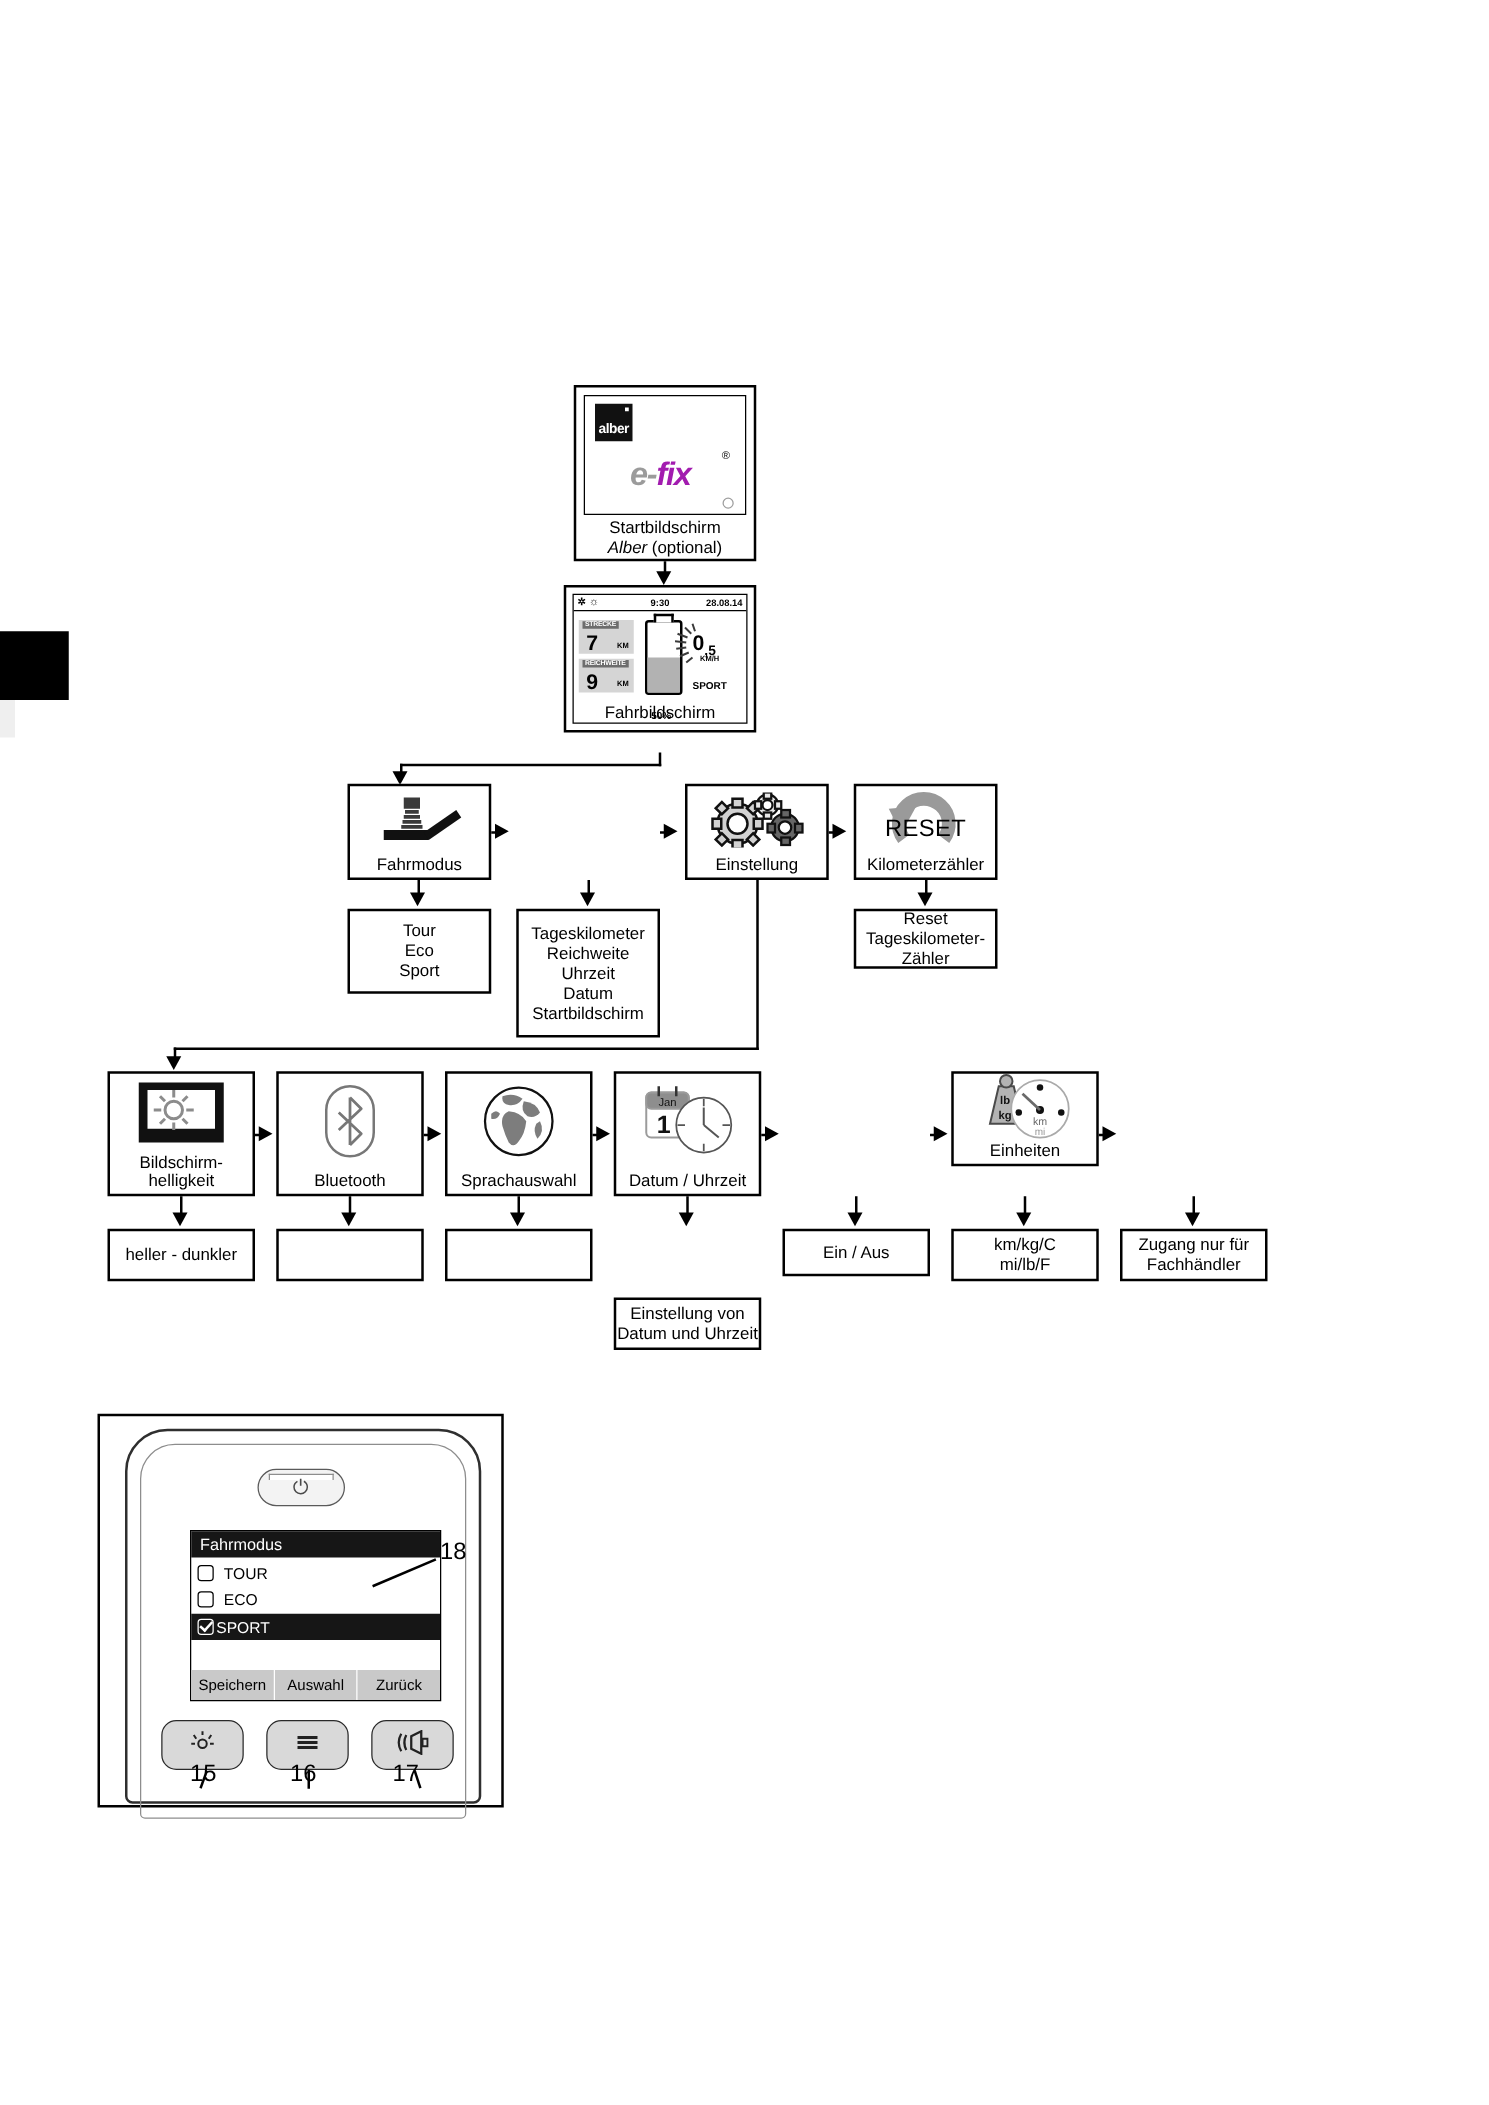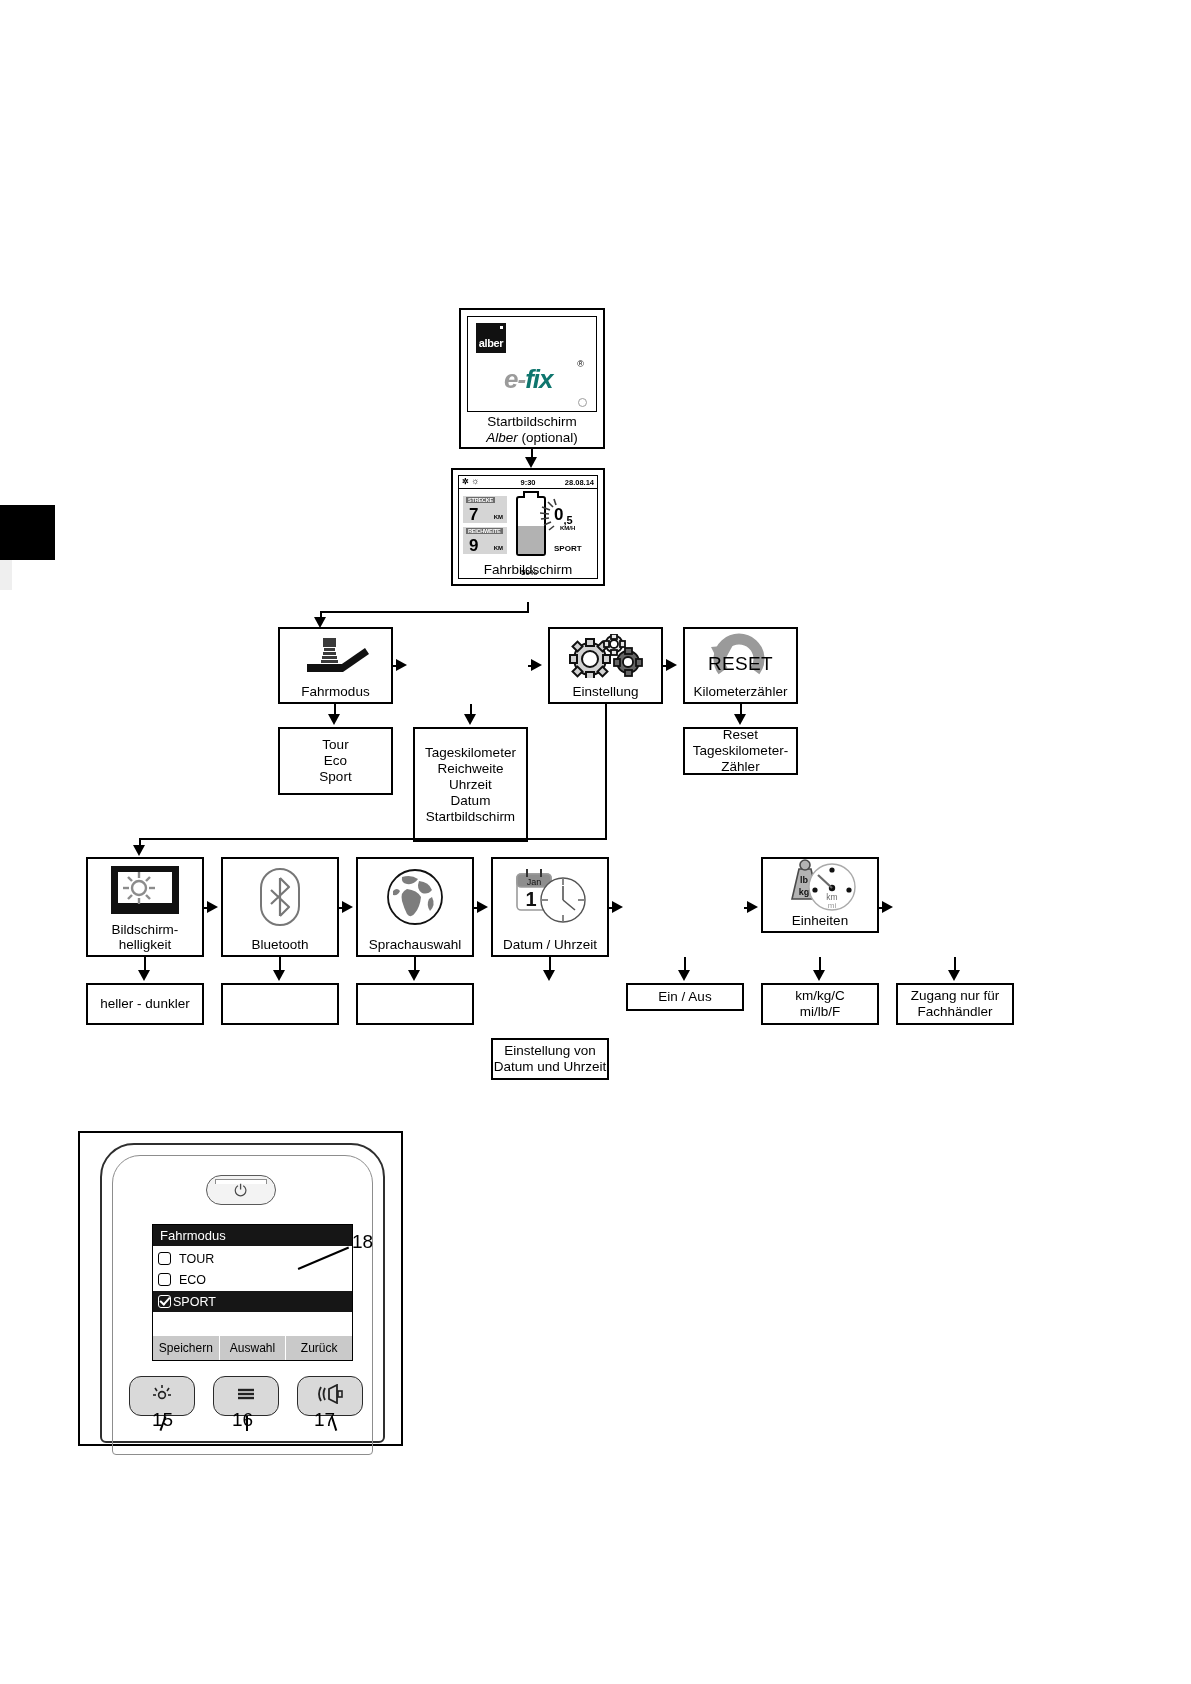--- a/index.html
+++ b/index.html
@@ -110,21 +110,21 @@
   .efix-word {
     position: absolute;
     left: 36px; bottom: 16px;
     font-size: 26px;
     font-weight: bold;
     font-style: italic;
     letter-spacing: -1px;
   }
   .efix-word .e { color: #9b9b9b; }
   .efix-word .dash { color: #9b9b9b; }
-  .efix-word .fix { color: #0f766e; }
+  .efix-word .fix { color: #a21caf; }
   .efix-reg {
     position: absolute;
     right: 12px; top: 42px;
     font-size: 9px;
   }
   .efix-dot {
     position: absolute;
     right: 9px; bottom: 4px;
     width: 7px; height: 7px;
     border: 1px solid #9d9d9d;
@@ -541,21 +541,21 @@
   <div class="arrow-down" style="left:734px; top:714px;"></div>
 
   <div class="textbox" style="left:278px; top:727px; width:115px; height:68px;">
     <div>
       <span style="display: block;">Tour</span>
       <span style="display: block;">Eco</span>
       <span style="display: block;">Sport</span>
     </div>
   </div>
 
-  <div class="textbox" style="left:413px; top:727px; width:115px; height:115px;align-items:center;">
+  <div class="textbox" style="left:413px; top:727px; width:115px; height:103px;align-items:center;">
     <div>
       <span style="display: block;">Tageskilometer</span>
       <span style="display: block;">Reichweite</span>
       <span style="display: block;">Uhrzeit</span>
       <span style="display: block;">Datum</span>
       <span style="display: block;">Startbildschirm</span>
     </div>
   </div>
 
   <div class="textbox" style="left:683px; top:727px; width:115px; height:48px;">
@@ -713,21 +713,21 @@
     <div>
         <span style="display: block;"></span>
       </div>
   </div>
   <div class="textbox" style="left:491px; top:1038px; width:118px; height:42px;">
     <div>
       <span style="display: block;">Einstellung von</span>
       <span style="display: block;">Datum und Uhrzeit</span>
     </div>
   </div>
-  <div class="textbox" style="left:626px; top:983px; width:118px; height:28px;">
+  <div class="textbox" style="left:626px; top:983px; width:118px; height:38px;">
     <div>
         <span style="display: block;">Ein / Aus</span>
       </div>
   </div>
   <div class="textbox" style="left:761px; top:983px; width:118px; height:42px;">
     <div>
       <span style="display: block; text-align: right;">km/kg/C</span>
       <span style="display: block;">mi/lb/F</span>
     </div>
   </div>

